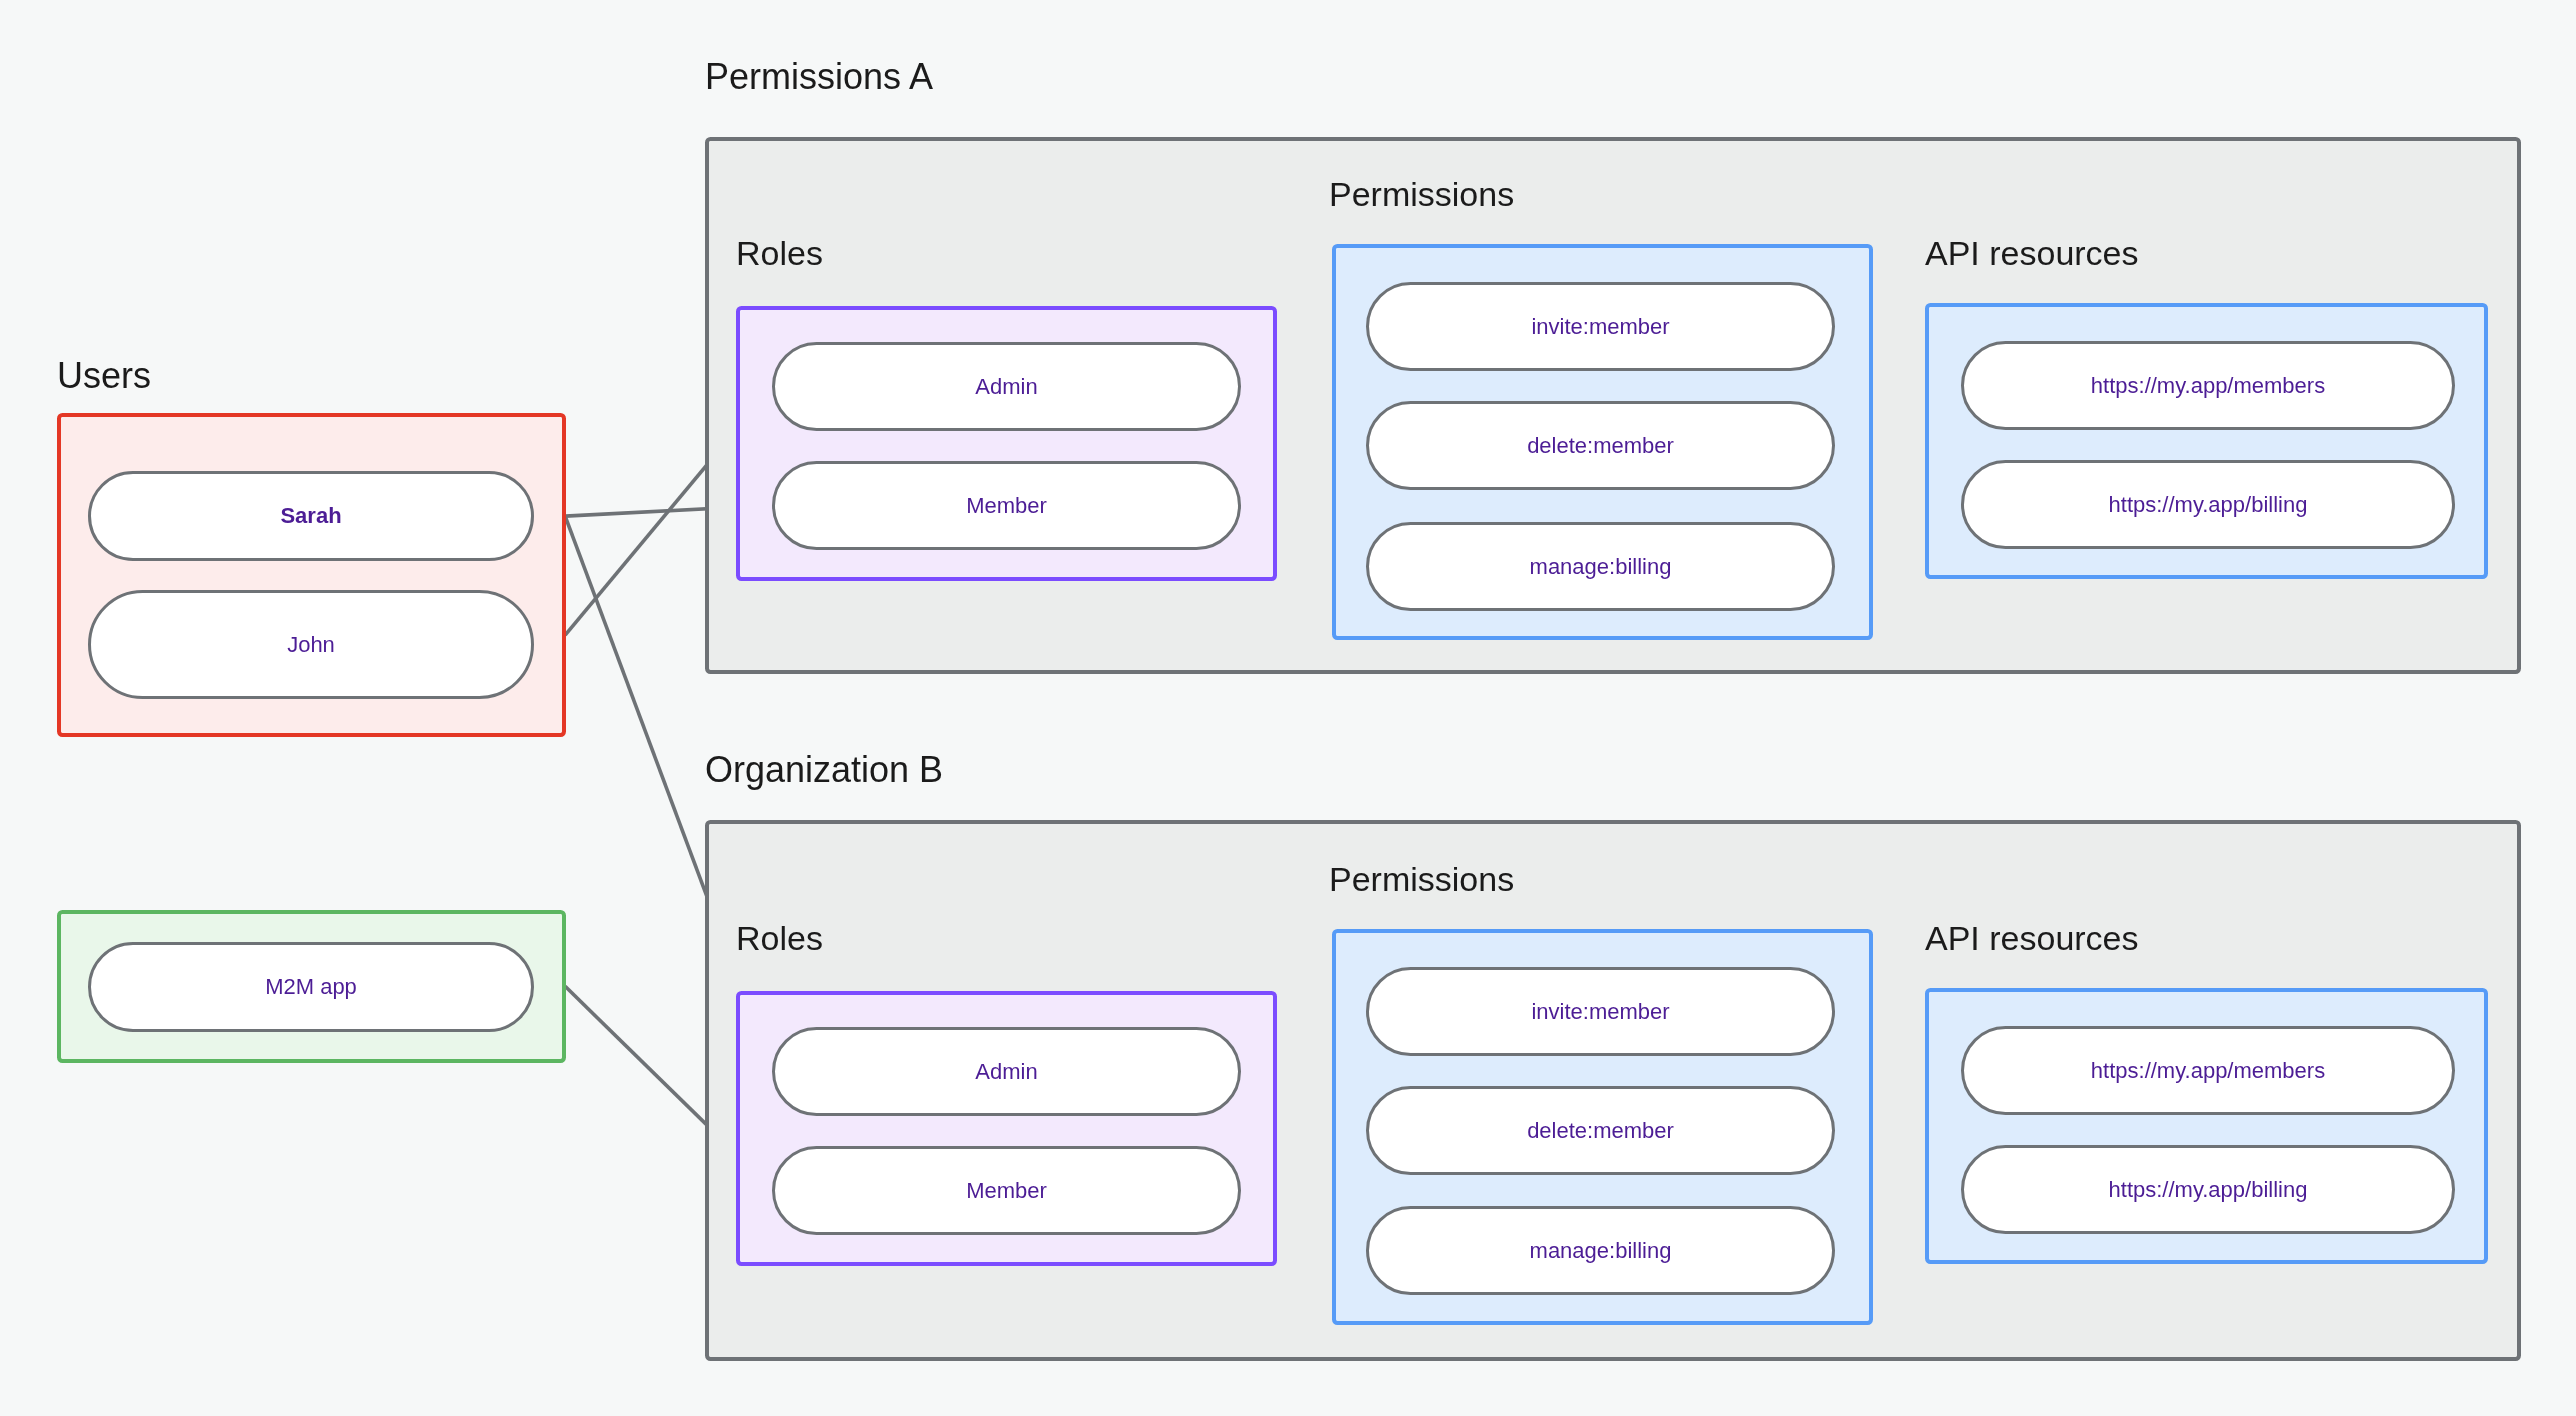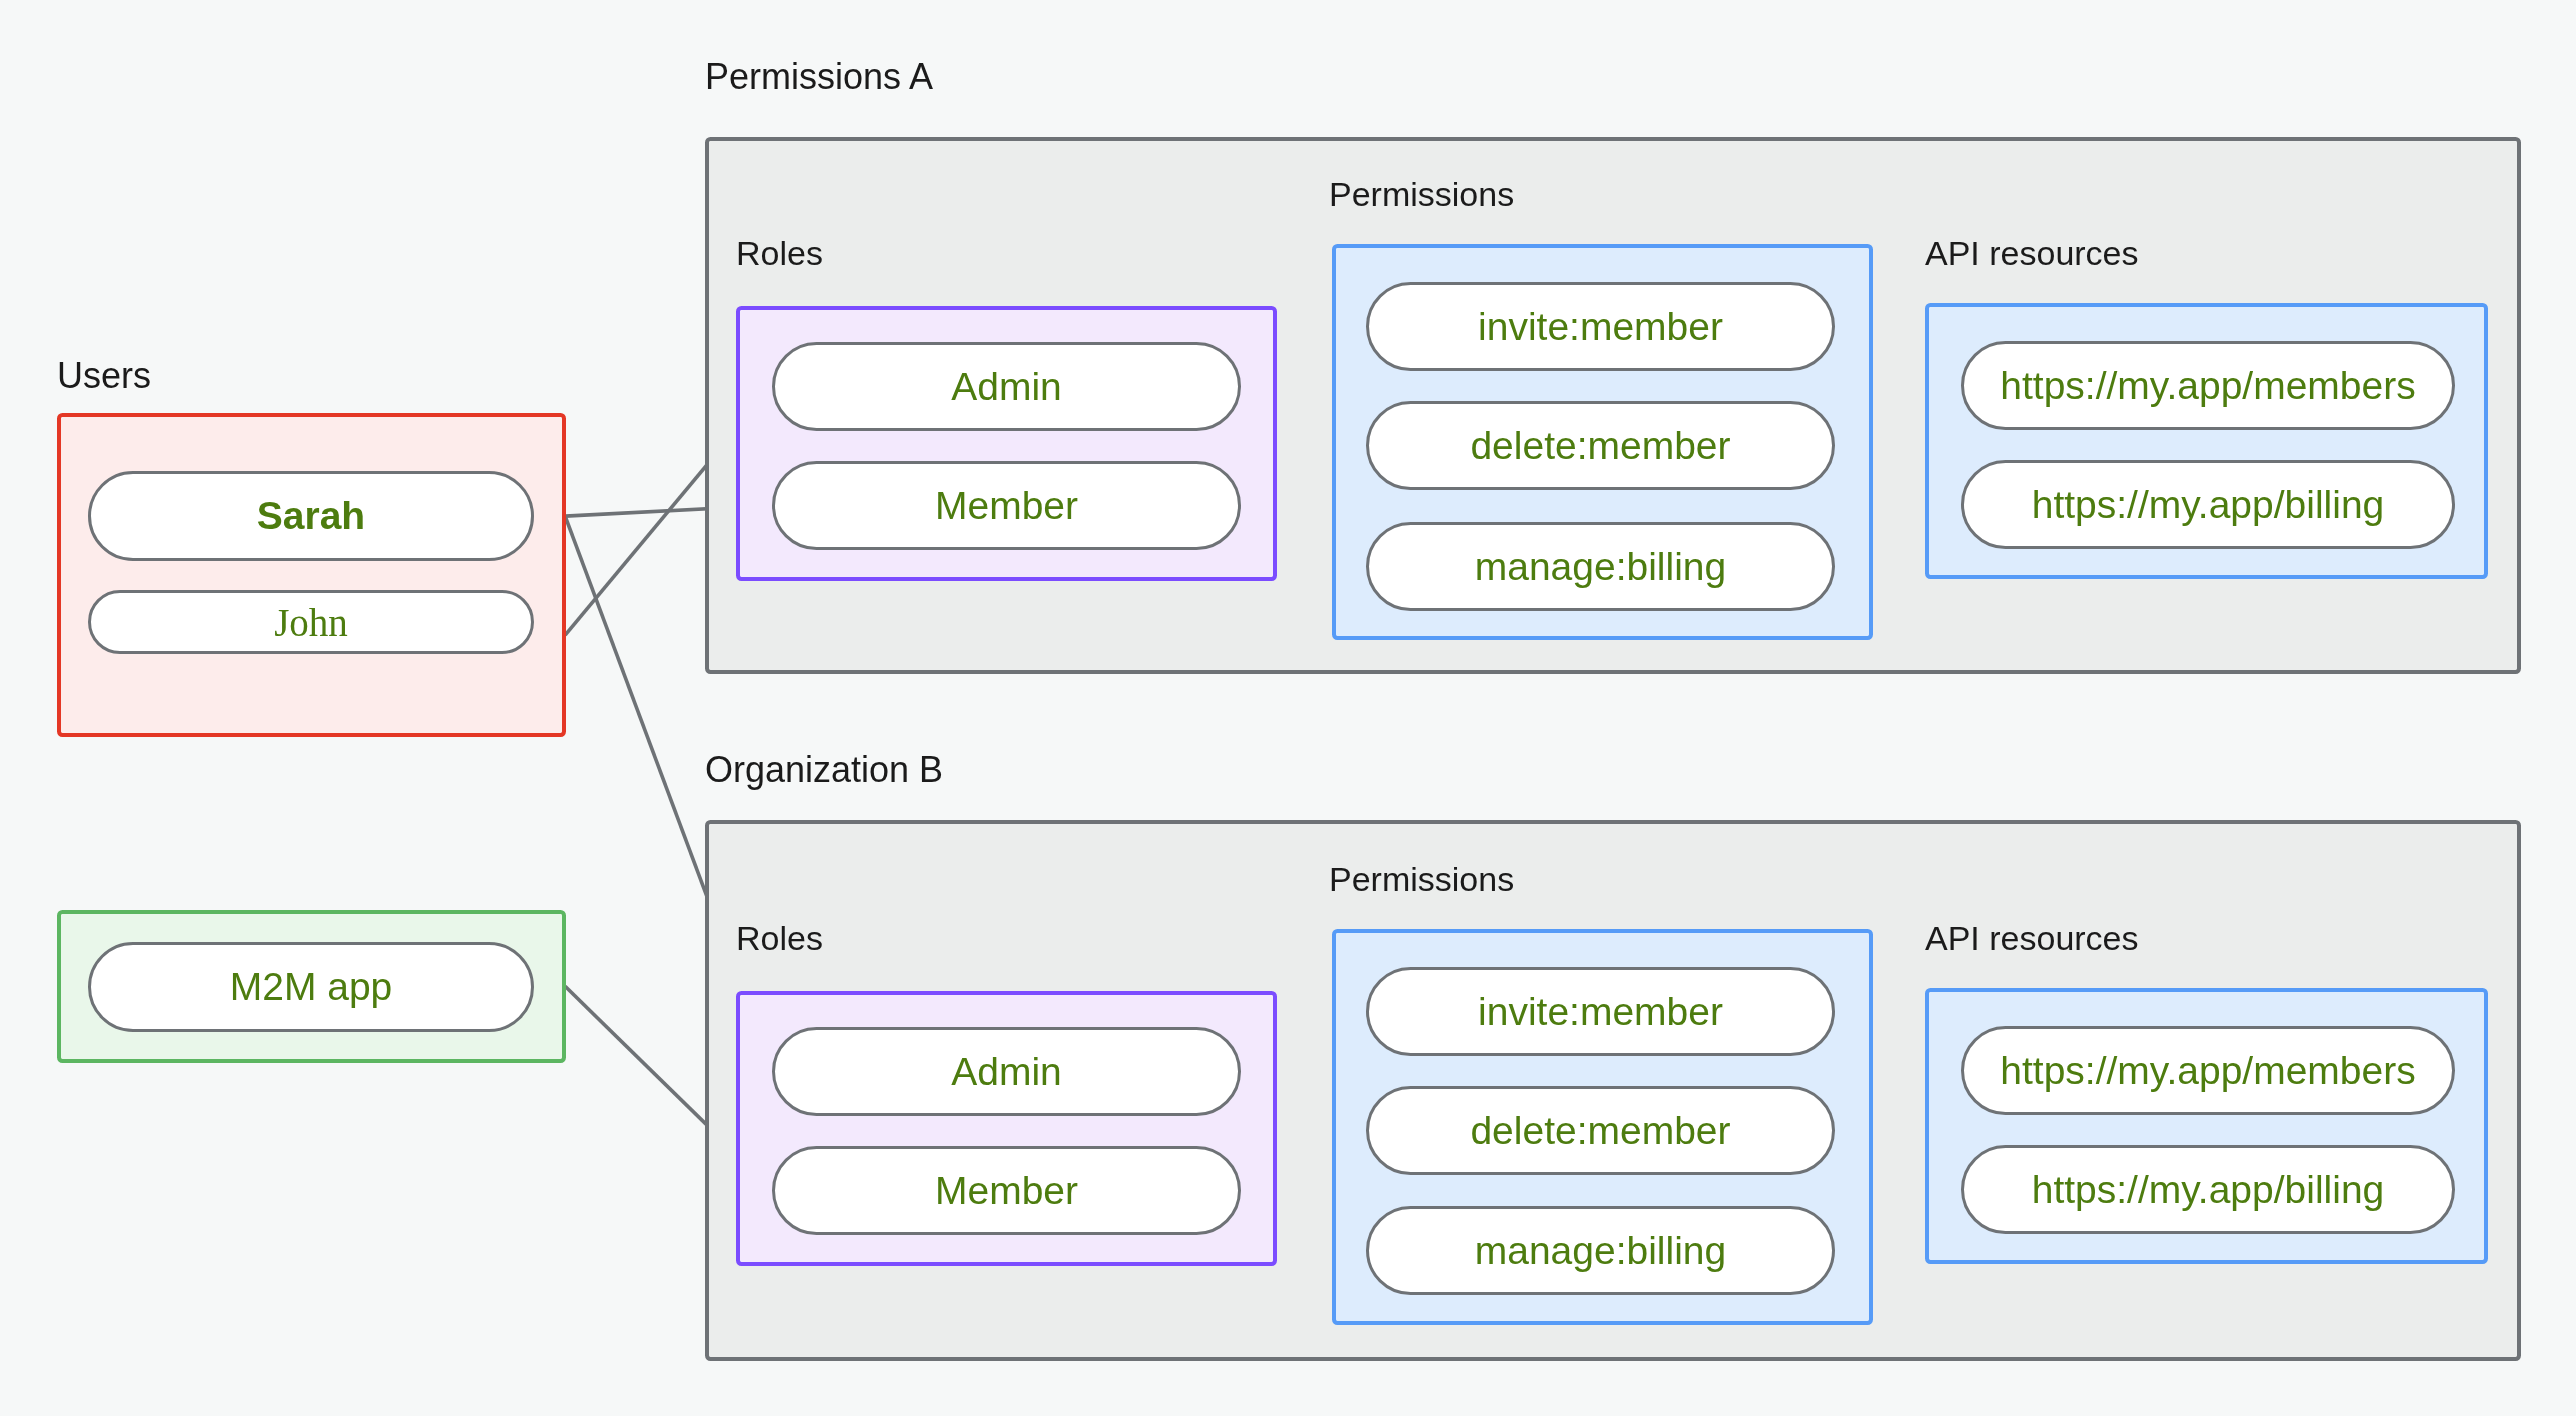--- a/index.html
+++ b/index.html
@@ -70,22 +70,22 @@
   
   .pill {
     position: absolute;
     box-sizing: border-box;
     background: #ffffff;
     border: 3.6px solid #6e7276;
     border-radius: 9009px;
     display: flex;
     align-items: center;
     justify-content: center;
-    font-size: 39px;
-    color: #4d7c0f;
+    font-size: 22px;
+    color: #4c1d95;
     white-space: nowrap;
     z-index: 3;
   }
 </style>
 </head>
 <body>
 
 <div id="canvas">
 
   <svg id="edges" viewBox="0 0 2859 1572" xmlns="http://www.w3.org/2000/svg">
@@ -135,21 +135,21 @@
       <circle cx="1516" cy="1388" r="13"></circle>
 
       <circle cx="2130" cy="1188" r="13"></circle>
       <circle cx="2130" cy="1320" r="13"></circle>
     </g>
   </svg>
 
   <div class="caption" style="left:57px; top:339px;margin-top:19px;">Users</div>
   <div class="box box-users" style="left:57px; top:413px; width:509px; height:324px;"></div>
   <div class="pill" style="left:88px; top:471px; width:446px; height:90px;font-weight:bold;">Sarah</div>
-  <div class="pill" style="left:88px; top:590px; width:446px; height:64px;font-family:Liberation Serif, serif;">John</div>
+  <div class="pill" style="left:88px; top:590px; width:446px; height:109px;">John</div>
 
   <div class="box box-m2m" style="left:57px; top:910px; width:509px; height:153px;"></div>
   <div class="pill" style="left:88px; top:942px; width:446px; height:90px;">M2M app</div>
 
   <div class="caption" style="left:705px; top:59px;">Permissions A</div>
   <div class="box box-org" style="left:705px; top:137px; width:1816px; height:537px;"></div>
 
   <div class="caption" style="left:736px; top:236px; font-size:34px;">Roles</div>
   <div class="box box-roles" style="left:736px; top:306px; width:541px; height:275px;"></div>
   <div class="pill" style="left:772px; top:342px; width:469px; height:89px;">Admin</div>

